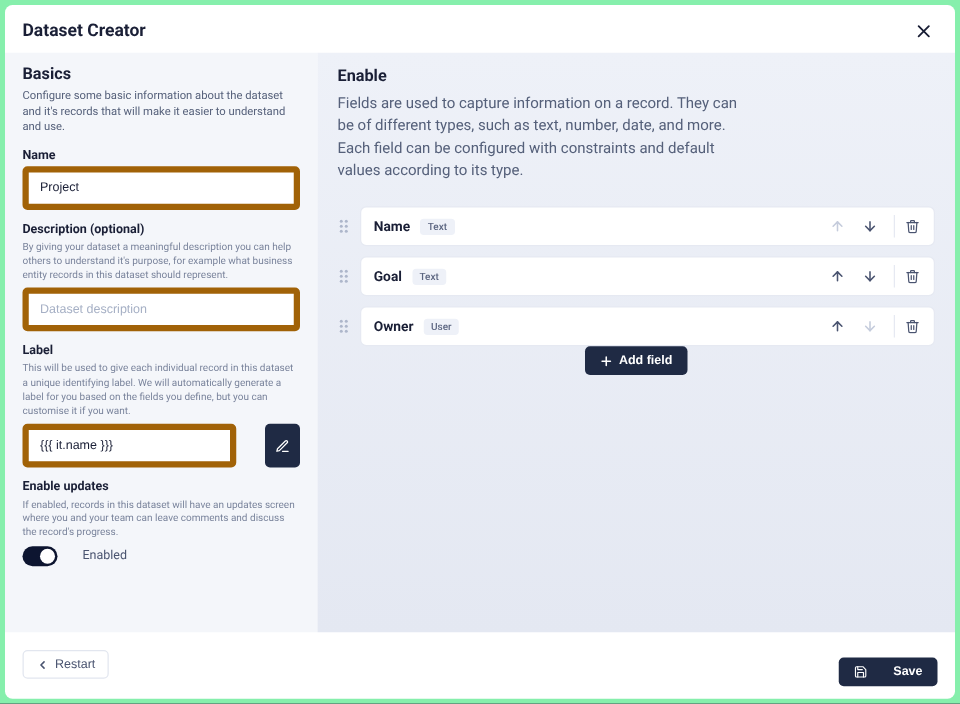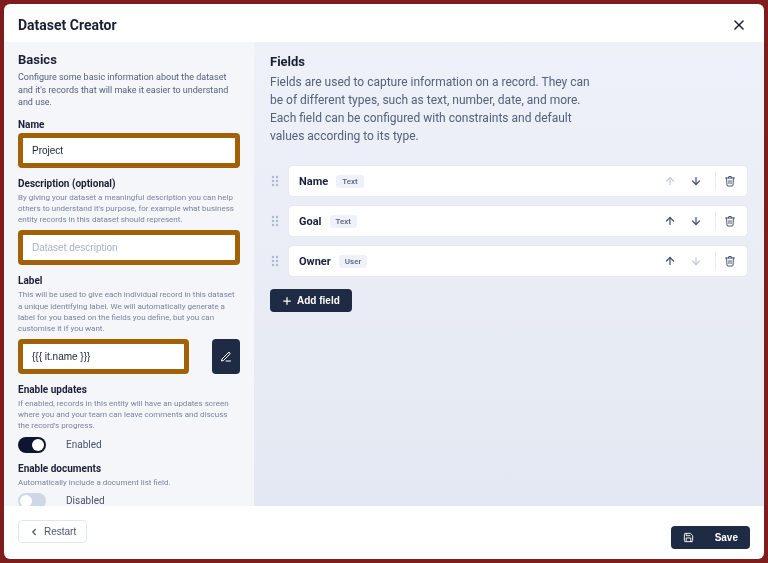--- a/index.html
+++ b/index.html
@@ -1,17 +1,17 @@
 <!DOCTYPE html>
 <html><head>
 <meta charset="utf-8">
 <style>
   * { box-sizing: border-box; margin: 0; padding: 0; }
   html, body { width: 768px; height: 563px; font-family: -apple-system, BlinkMacSystemFont, "Segoe UI", Roboto, Arial, sans-serif; background: #2b3240; overflow: hidden; }
-  .modal-backdrop { width: 768px; height: 563px; background: #7f1d1d; position: relative; padding: 4px; }
+  .modal-backdrop { width: 768px; height: 563px; background: #86efac; position: relative; padding: 4px; }
   .modal { position: absolute; inset: 4px; background: #fff; border-radius: 6px; display: flex; flex-direction: column; overflow: hidden; }
   .modal-header { display: flex; justify-content: space-between; align-items: center; padding: 10px 14px 6px 14px; }
   .modal-title { font-size: 14px; font-weight: 700; color: #1a1f36; }
   .close-btn { background: none; border: none; cursor: pointer; padding: 4px; color: #1a1f36; }
   .modal-body { flex: 1; display: flex; overflow: hidden; }
   .left-panel { width: 250px; background: #f4f6fa; padding: 10px 14px 14px 14px; overflow-y: auto; }
   .left-panel::-webkit-scrollbar { width: 0; }
   .section-title { font-size: 13px; font-weight: 700; color: #1a1f36; margin-bottom: 4px; }
   .section-desc { font-size: 9px; color: #55607a; line-height: 1.4; margin-bottom: 10px; }
   .field-group { margin-bottom: 10px; }
@@ -36,21 +36,21 @@
   .field-list { display: flex; flex-direction: column; gap: 8px; }
   .field-row { display: flex; align-items: center; gap: 8px; }
   .drag-handle { width: 10px; display: flex; justify-content: center; color: #aeb7cb; cursor: grab; font-size: 10px; line-height: 1; }
   .field-card { flex: 1; background: #fff; border: 1px solid #e6e9f2; border-radius: 5px; padding: 6px 8px 6px 10px; display: flex; align-items: center; gap: 8px; }
   .field-name { font-size: 11px; font-weight: 700; color: #1a1f36; }
   .type-badge { font-size: 8px; background: #eef1f8; color: #5b6580; padding: 2px 6px; border-radius: 3px; font-weight: 500; }
   .spacer { flex: 1; }
   .icon-btn { background: none; border: none; cursor: pointer; color: #4a5470; padding: 3px; display: flex; align-items: center; }
   .icon-btn.disabled { color: #c5ccdc; cursor: default; }
   .delete-btn { border-left: 1px solid #e6e9f2; padding-left: 8px; margin-left: 2px; }
-  .add-field-row { display: flex; justify-content: flex-start; margin-top: 12px; }
+  .add-field-row { display: flex; justify-content: center; margin-top: 0; }
   .add-field-btn { background: #1f2a44; color: #fff; border: none; border-radius: 4px; padding: 6px 12px; font-size: 10px; font-weight: 600; cursor: pointer; display: flex; align-items: center; gap: 5px; }
   .modal-footer { display: flex; justify-content: space-between; align-items: center; padding: 8px 14px 10px 14px; border-top: 0; }
   .restart-btn { background: #fff; border: 1px solid #e2e6ef; border-radius: 4px; padding: 5px 10px; font-size: 10px; color: #4a5470; cursor: pointer; display: flex; align-items: center; gap: 5px; }
   .save-btn { background: #1f2a44; color: #fff; border: none; border-radius: 4px; padding: 6px 12px; font-size: 10px; font-weight: 600; cursor: pointer; display: flex; align-items: center; gap: 21px; margin-top: 12px; }
   svg { display: block; }
 </style>
 </head>
 <body>
 
 <div class="modal-backdrop">
@@ -96,43 +96,33 @@
                     <path d="M12 20h9"></path>
                     <path d="M16.5 3.5a2.121 2.121 0 013 3L7 19l-4 1 1-4L16.5 3.5z"></path>
                   </svg>
               </span>
             </button>
           </div>
         </div>
 
         <div class="field-group">
           <div class="field-label">Enable updates</div>
-          <div class="field-help">If enabled, records in this entity will have an updates screen where you and your team can leave comments and discuss the record's progress.</div>
+          <div class="field-help">If enabled, records in this dataset will have an updates screen where you and your team can leave comments and discuss the record's progress.</div>
           <div class="toggle-row">
             <div class="toggle on">
                 <div class="toggle-knob"></div>
               </div>
             <span class="toggle-label">Enabled</span>
           </div>
         </div>
 
-        <div class="field-group">
-          <div class="field-label">Enable documents</div>
-          <div class="field-help">Automatically include a document list field.</div>
-          <div class="toggle-row">
-            <div class="toggle off">
-                <div class="toggle-knob"></div>
-              </div>
-            <span class="toggle-label">Disabled</span>
-          </div>
-        </div>
       </div>
 
       <div class="right-panel">
-        <div class="fields-title">Fields</div>
+        <div class="fields-title">Enable</div>
         <div class="fields-desc">Fields are used to capture information on a record. They can be of different types, such as text, number, date, and more. Each field can be configured with constraints and default values according to its type.</div>
 
         <div class="field-list" id="field-list">
             <div class="field-row">
               <div class="drag-handle">
                 <svg width="8" height="14" viewBox="0 0 8 14">
                   <circle cx="2" cy="3" r="1.2" fill="currentColor"></circle>
                   <circle cx="6" cy="3" r="1.2" fill="currentColor"></circle>
                   <circle cx="2" cy="7" r="1.2" fill="currentColor"></circle>
                   <circle cx="6" cy="7" r="1.2" fill="currentColor"></circle>

